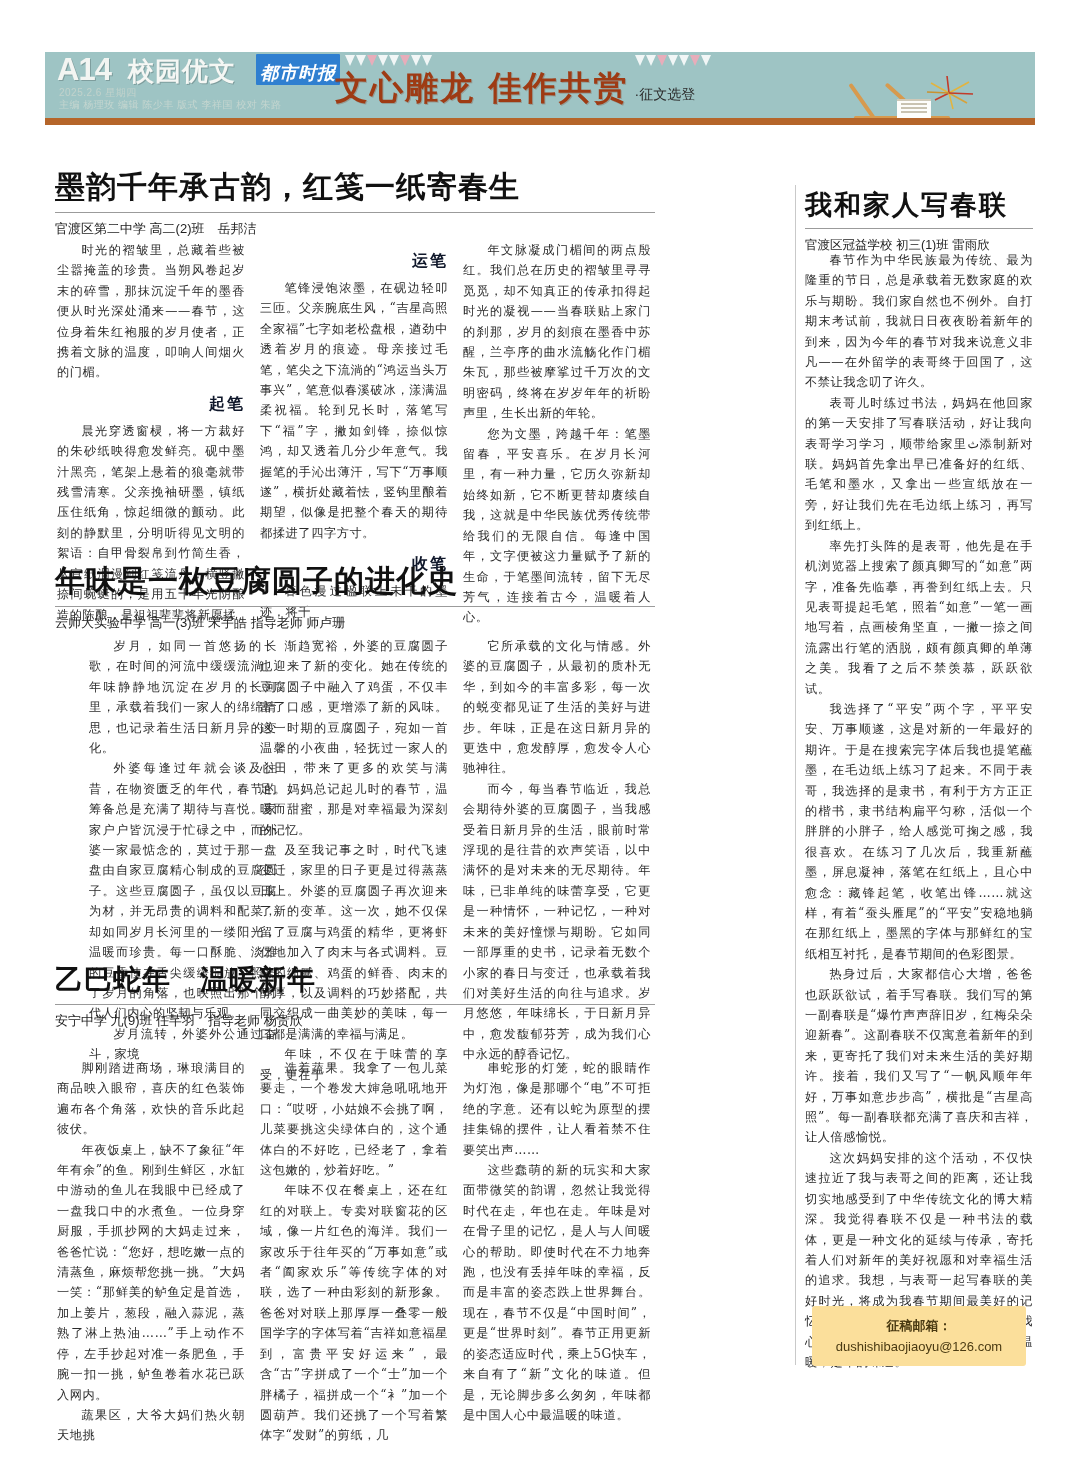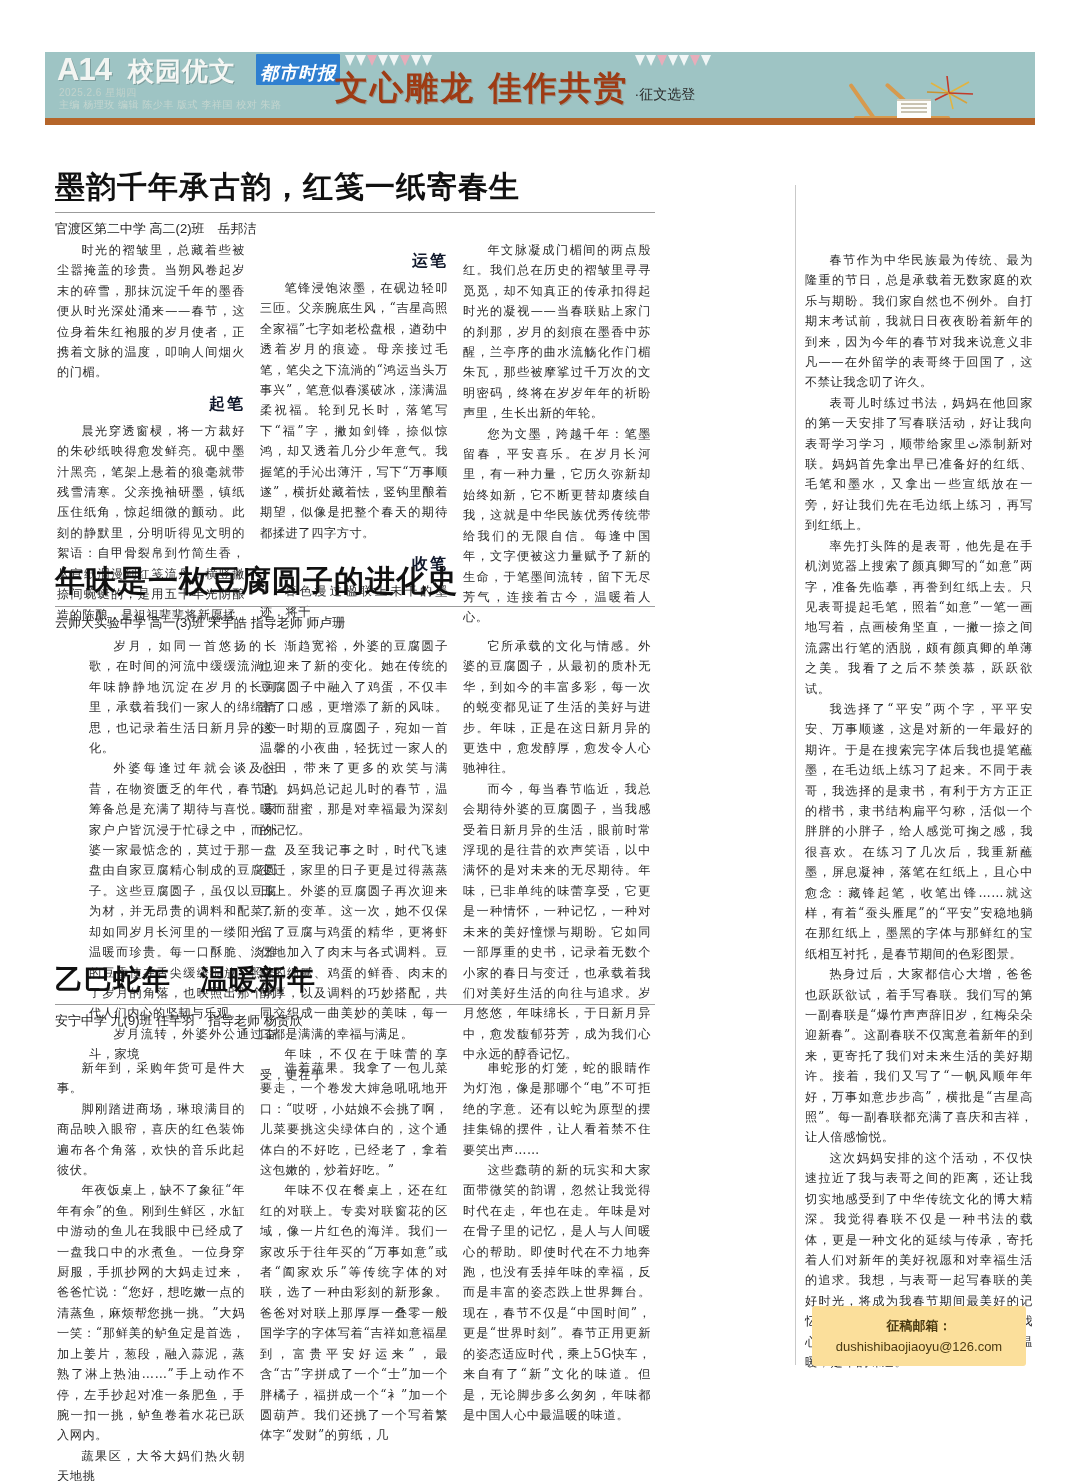--- a/index.html
+++ b/index.html
@@ -259,34 +259,38 @@
     <p>而今，每当春节临近，我总会期待外婆的豆腐圆子，当我感受着日新月异的生活，眼前时常浮现的是往昔的欢声笑语，以中满怀的是对未来的无尽期待。年味，已非单纯的味蕾享受，它更是一种情怀，一种记忆，一种对未来的美好憧憬与期盼。它如同一部厚重的史书，记录着无数个小家的春日与变迁，也承载着我们对美好生活的向往与追求。岁月悠悠，年味绵长，于日新月异中，愈发馥郁芬芳，成为我们心中永远的醇香记忆。</p>
   </div>
 
   <div style="position:absolute; left:55px; top:962px; width:600px;">
     <div class="art-title" style="font-size:28px; line-height:36px;">乙巳蛇年　温暖新年</div>
     <div class="title-underline"></div>
     <div class="byline">安宁中学 九(9)班 任芊羽　指导老师 杨贵欣</div>
   </div>
 
   <div class="body-col" style="left:57px; top:1058px; width:188px;">
-    <p>新年到，采购年货可是件大事。</p>
     <p>脚刚踏进商场，琳琅满目的商品映入眼帘，喜庆的红色装饰遍布各个角落，欢快的音乐此起彼伏。</p>
     <p>年夜饭桌上，缺不了象征“年年有余”的鱼。刚到生鲜区，水缸中游动的鱼儿在我眼中已经成了一盘我口中的水煮鱼。一位身穿厨服，手抓抄网的大妈走过来，爸爸忙说：“您好，想吃嫩一点的清蒸鱼，麻烦帮您挑一挑。”大妈一笑：“那鲜美的鲈鱼定是首选，加上姜片，葱段，融入蒜泥，蒸熟了淋上热油……”手上动作不停，左手抄起对准一条肥鱼，手腕一扣一挑，鲈鱼卷着水花已跃入网内。</p>
     <p>蔬果区，大爷大妈们热火朝天地挑</p>
   </div>
   <div class="body-col" style="left:260px; top:1058px; width:188px;">
     <p>选着蔬果。我拿了一包儿菜要走，一个卷发大婶急吼吼地开口：“哎呀，小姑娘不会挑了啊，儿菜要挑这尖绿体白的，这个通体白的不好吃，已经老了，拿着这包嫩的，炒着好吃。”</p>
     <p>年味不仅在餐桌上，还在红红的对联上。专卖对联窗花的区域，像一片红色的海洋。我们一家改乐于往年买的“万事如意”或者“阖家欢乐”等传统字体的对联，选了一种由彩刻的新形象。爸爸对对联上那厚厚一叠零一般国学字的字体写着“吉祥如意福星到，富贵平安好运来”，最含“古”字拼成了一个“士”加一个胖橘子，福拼成一个“衤”加一个圆葫芦。我们还挑了一个写着繁体字“发财”的剪纸，几</p>
   </div>
   <div class="body-col" style="left:463px; top:1058px; width:188px;">
     <p>串蛇形的灯笼，蛇的眼睛作为灯泡，像是那哪个“电”不可拒绝的字意。还有以蛇为原型的摆挂集锦的摆件，让人看着禁不住要笑出声……</p>
     <p>这些蠢萌的新的玩实和大家面带微笑的韵谓，忽然让我觉得时代在走，年也在走。年味是对在骨子里的记忆，是人与人间暖心的帮助。即使时代在不力地奔跑，也没有丢掉年味的幸福，反而是丰富的姿态跌上世界舞台。现在，春节不仅是“中国时间”，更是“世界时刻”。春节正用更新的姿态适应时代，乘上5G快车，来自有了“新”文化的味道。但是，无论脚步多么匆匆，年味都是中国人心中最温暖的味道。</p>
   </div>
 
+  <div style="position:absolute; left:805px; top:188px; width:228px;">
+    <div class="art-title" style="font-size:27px; line-height:34px; letter-spacing:2px;">我和家人写春联</div>
+    <div class="title-underline"></div>
+    <div class="byline" style="font-size:12.5px;">官渡区冠益学校 初三(1)班 雷雨欣</div>
+  </div>
 
   <div class="body-col" style="left:805px; top:250px; width:228px;">
     <p>春节作为中华民族最为传统、最为隆重的节日，总是承载着无数家庭的欢乐与期盼。我们家自然也不例外。自打期末考试前，我就日日夜夜盼着新年的到来，因为今年的春节对我来说意义非凡——在外留学的表哥终于回国了，这不禁让我念叨了许久。</p>
     <p>表哥儿时练过书法，妈妈在他回家的第一天安排了写春联活动，好让我向表哥学习学习，顺带给家里ث添制新对联。妈妈首先拿出早已准备好的红纸、毛笔和墨水，又拿出一些宣纸放在一旁，好让我们先在毛边纸上练习，再写到红纸上。</p>
     <p>率先打头阵的是表哥，他先是在手机浏览器上搜索了颜真卿写的“如意”两字，准备先临摹，再誊到红纸上去。只见表哥提起毛笔，照着“如意”一笔一画地写着，点画棱角坚直，一撇一捺之间流露出行笔的洒脱，颇有颜真卿的单薄之美。我看了之后不禁羡慕，跃跃欲试。</p>
     <p>我选择了“平安”两个字，平平安安、万事顺遂，这是对新的一年最好的期许。于是在搜索完字体后我也提笔蘸墨，在毛边纸上练习了起来。不同于表哥，我选择的是隶书，有利于方方正正的楷书，隶书结构扁平匀称，活似一个胖胖的小胖子，给人感觉可掬之感，我很喜欢。在练习了几次后，我重新蘸墨，屏息凝神，落笔在红纸上，且心中愈念：藏锋起笔，收笔出锋……就这样，有着“蚕头雁尾”的“平安”安稳地躺在那红纸上，墨黑的字体与那鲜红的宝纸相互衬托，是春节期间的色彩图景。</p>
     <p>热身过后，大家都信心大增，爸爸也跃跃欲试，着手写春联。我们写的第一副春联是“爆竹声声辞旧岁，红梅朵朵迎新春”。这副春联不仅寓意着新年的到来，更寄托了我们对未来生活的美好期许。接着，我们又写了“一帆风顺年年好，万事如意步步高”，横批是“吉星高照”。每一副春联都充满了喜庆和吉祥，让人倍感愉悦。</p>
     <p>这次妈妈安排的这个活动，不仅快速拉近了我与表哥之间的距离，还让我切实地感受到了中华传统文化的博大精深。我觉得春联不仅是一种书法的载体，更是一种文化的延续与传承，寄托着人们对新年的美好祝愿和对幸福生活的追求。我想，与表哥一起写春联的美好时光，将成为我春节期间最美好的记忆。每当看到那红纸上跃动的墨迹，我心中总会涌起一股暖流，那是家的温暖，是年的味道。</p>
   </div>
 

